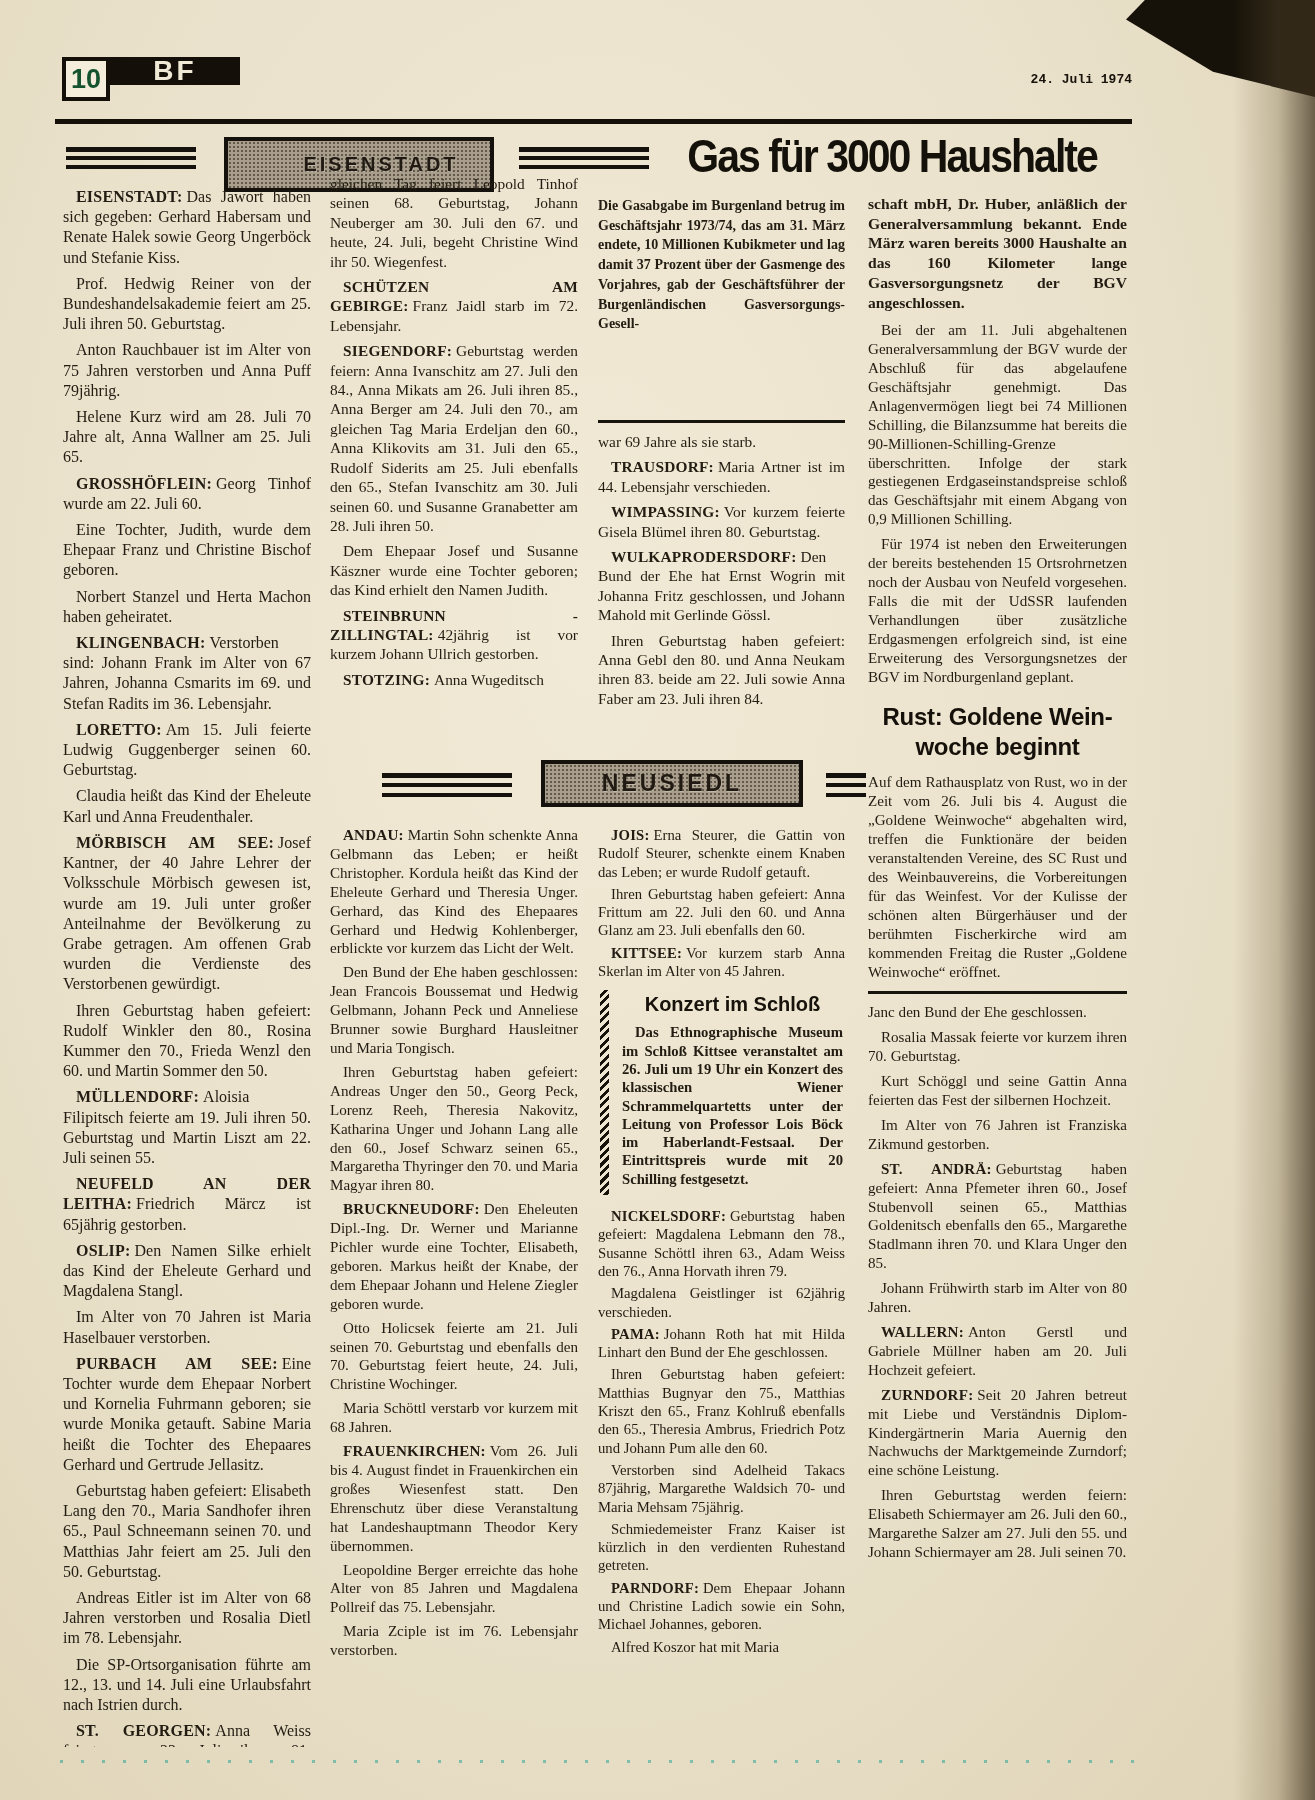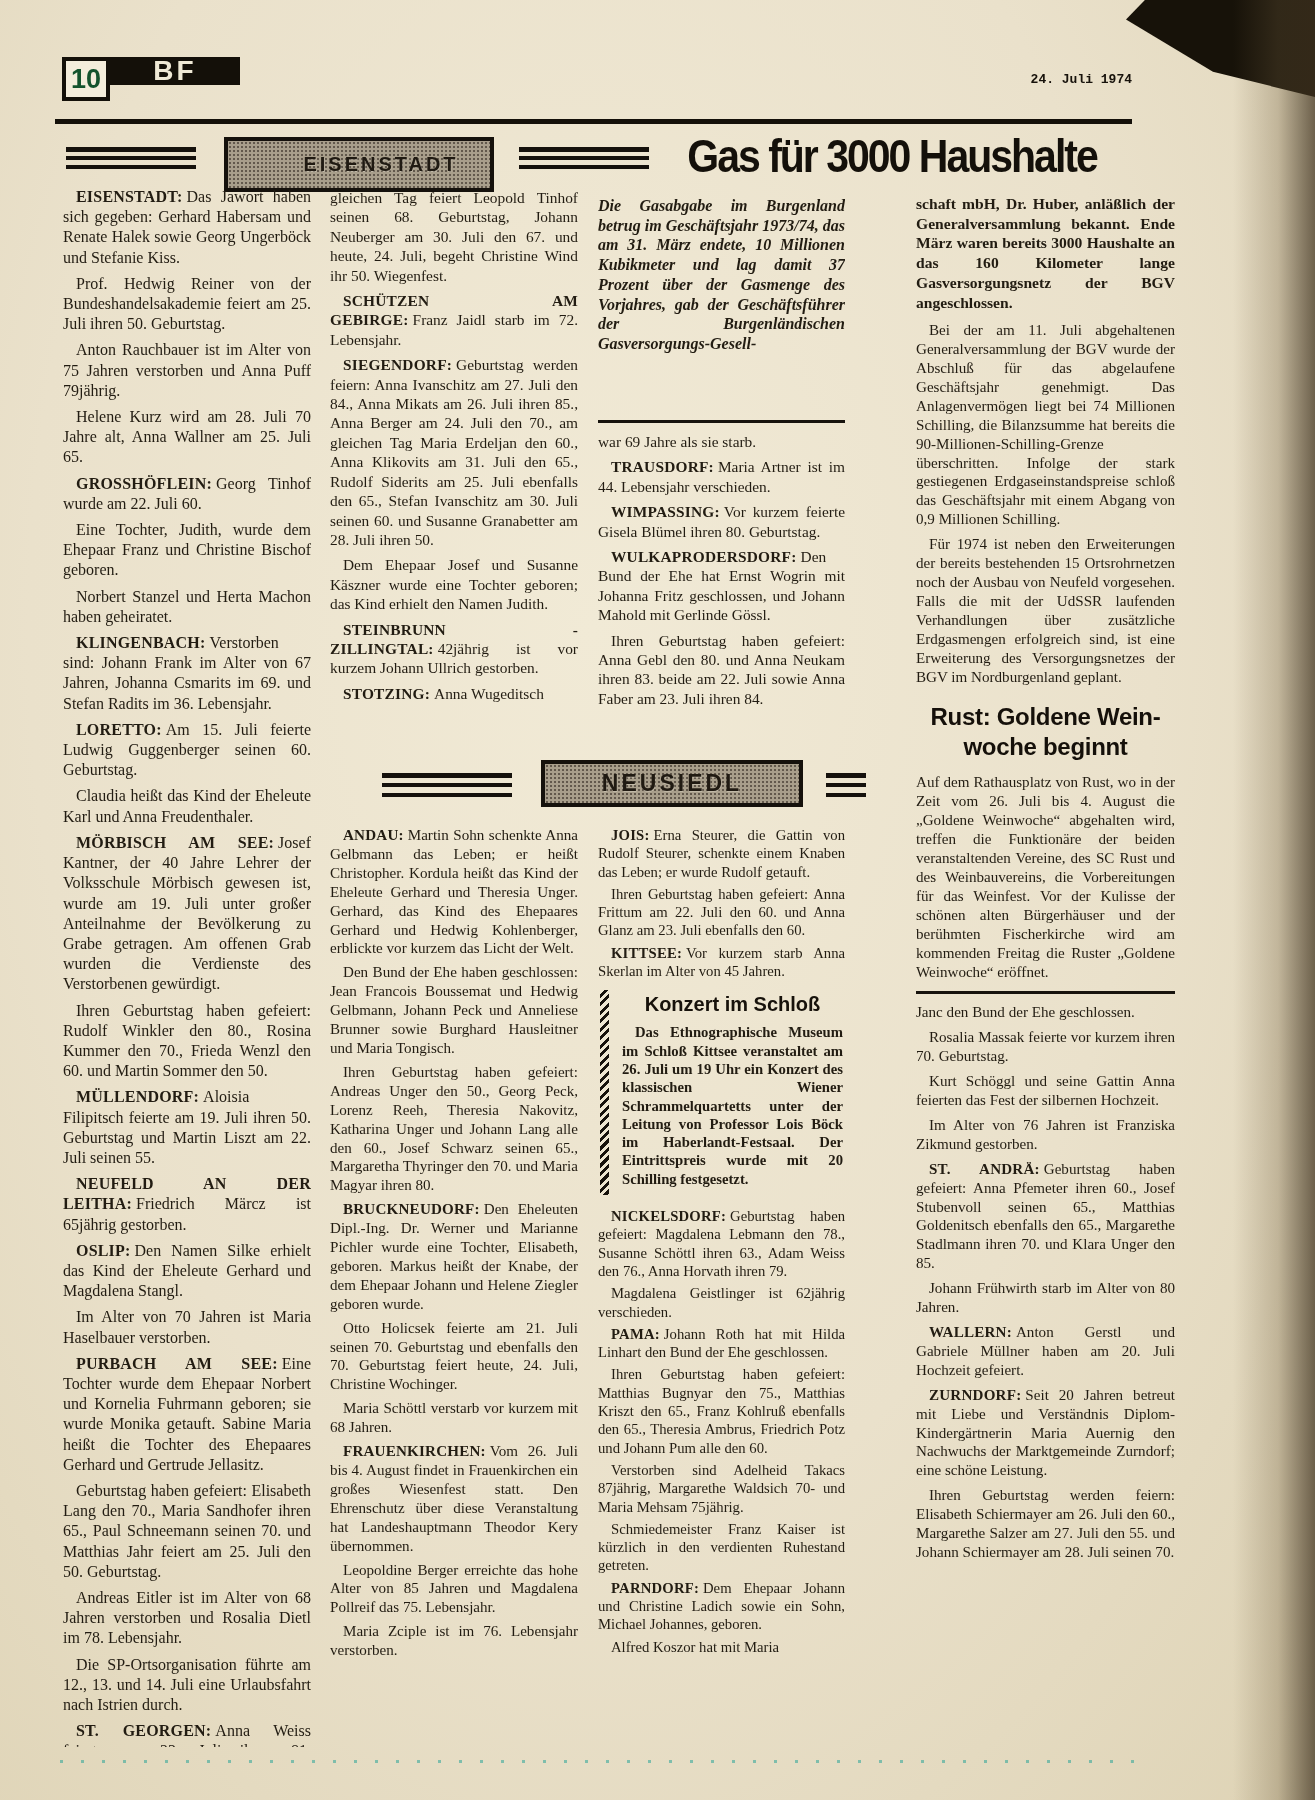--- a/index.html
+++ b/index.html
@@ -39,21 +39,21 @@
   .para{font-size:15.3px;line-height:19.2px;text-align:justify;margin:0 0 6px;text-indent:13px;color:#221c12;}
   .para.noind{text-indent:0;}
   .lead{font-weight:bold;margin-right:4px;letter-spacing:0.2px;}
   #c1 .para{font-size:16px;line-height:20.2px;}
   #c2t .para{font-size:15.4px;line-height:19.4px;}
   #c2b .para{font-size:15.1px;line-height:18.9px;margin-bottom:5px;}
   #c3m .para{font-size:15.4px;line-height:19.4px;}
   #c3b .para{font-size:14.7px;line-height:18.3px;margin-bottom:4px;}
   #c4 .para{font-size:15.1px;line-height:18.9px;}
   .gas-intro{position:absolute;overflow:hidden;}
-  .gas-intro .para{font-size:16px;line-height:19.7px;font-weight:bold;font-style:italic;}
+  .gas-intro .para{font-size:14px;line-height:19.7px;font-weight:bold;}
   #c4 .para.intro{font-size:15.6px;line-height:19.7px;font-weight:bold;margin-bottom:9px;}
   .konzert{position:relative;margin:8px 0 10px;padding:5px 2px 5px 24px;}
   .zigzag{position:absolute;left:2px;top:2px;bottom:2px;width:9px;
     background:repeating-linear-gradient(135deg, transparent 0 3px, #17120c 3px 6px);}
   .kz-title{font-family:"Liberation Sans",sans-serif;font-weight:bold;font-size:20px;color:#17120b;
     text-align:center;margin-bottom:7px;}
   .konzert .para{font-weight:bold;font-size:14.6px;line-height:18.4px;}
   .rust-head{font-family:"Liberation Sans",sans-serif;font-weight:bold;font-size:24px;line-height:30px;
     text-align:center;color:#15100a;letter-spacing:-0.3px;margin:16px 0 11px;}
   .dots{position:absolute;left:60px;top:1760px;width:1075px;height:3px;
@@ -109,21 +109,21 @@
       <p class="para"><b class="lead">NEUFELD AN DER LEITHA:</b><span>Friedrich Märcz ist 65jährig gestorben.</span></p>
       <p class="para"><b class="lead">OSLIP:</b><span>Den Namen Silke erhielt das Kind der Eheleute Gerhard und Magdalena Stangl.</span></p>
       <p class="para"><span>Im Alter von 70 Jahren ist Maria Haselbauer verstorben.</span></p>
       <p class="para"><b class="lead">PURBACH AM SEE:</b><span>Eine Tochter wurde dem Ehepaar Norbert und Kornelia Fuhrmann geboren; sie wurde Monika getauft. Sabine Maria heißt die Tochter des Ehepaares Gerhard und Gertrude Jellasitz.</span></p>
       <p class="para"><span>Geburtstag haben gefeiert: Elisabeth Lang den 70., Maria Sandhofer ihren 65., Paul Schneemann seinen 70. und Matthias Jahr feiert am 25. Juli den 50. Geburtstag.</span></p>
       <p class="para"><span>Andreas Eitler ist im Alter von 68 Jahren verstorben und Rosalia Dietl im 78. Lebensjahr.</span></p>
       <p class="para"><span>Die SP-Ortsorganisation führte am 12., 13. und 14. Juli eine Urlaubsfahrt nach Istrien durch.</span></p>
       <p class="para"><b class="lead">ST. GEORGEN:</b><span>Anna Weiss feierte am 23. Juli ihren 81. Geburtstag, Elisabeth Zechmeister wird am 28. Juli 83 Jahre alt, am</span></p>
     </div>
 
-  <div class="col" id="c2t" style="left:330px;top:188px;width:248px;height:560px;">
+  <div class="col" id="c2t" style="left:330px;top:174px;width:248px;height:560px;">
       <p class="para noind"><span>gleichen Tag feiert Leopold Tinhof seinen 68. Geburtstag, Johann Neuberger am 30. Juli den 67. und heute, 24. Juli, begeht Christine Wind ihr 50. Wiegenfest.</span></p>
       <p class="para"><b class="lead">SCHÜTZEN AM GEBIRGE:</b><span>Franz Jaidl starb im 72. Lebensjahr.</span></p>
       <p class="para"><b class="lead">SIEGENDORF:</b><span>Geburtstag werden feiern: Anna Ivanschitz am 27. Juli den 84., Anna Mikats am 26. Juli ihren 85., Anna Berger am 24. Juli den 70., am gleichen Tag Maria Erdeljan den 60., Anna Klikovits am 31. Juli den 65., Rudolf Siderits am 25. Juli ebenfalls den 65., Stefan Ivanschitz am 30. Juli seinen 60. und Susanne Granabetter am 28. Juli ihren 50.</span></p>
       <p class="para"><span>Dem Ehepaar Josef und Susanne Käszner wurde eine Tochter geboren; das Kind erhielt den Namen Judith.</span></p>
       <p class="para"><b class="lead">STEINBRUNN - ZILLINGTAL:</b><span>42jährig ist vor kurzem Johann Ullrich gestorben.</span></p>
       <p class="para"><b class="lead">STOTZING:</b><span>Anna Wugeditsch</span></p>
     </div>
 
   <div class="gas-intro" style="left:598px;top:196px;width:247px;height:220px;">
     <p class="para noind">Die Gasabgabe im Burgenland betrug im Geschäftsjahr 1973/74, das am 31. März endete, 10 Millionen Kubikmeter und lag damit 37 Prozent über der Gasmenge des Vorjahres, gab der Geschäftsführer der Burgenländischen Gasversorgungs-Gesell-</p>
@@ -179,21 +179,21 @@
         <p class="para"><span>Magdalena Geistlinger ist 62jährig verschieden.</span></p>
         <p class="para"><b class="lead">PAMA:</b><span>Johann Roth hat mit Hilda Linhart den Bund der Ehe geschlossen.</span></p>
         <p class="para"><span>Ihren Geburtstag haben gefeiert: Matthias Bugnyar den 75., Matthias Kriszt den 65., Franz Kohlruß ebenfalls den 65., Theresia Ambrus, Friedrich Potz und Johann Pum alle den 60.</span></p>
         <p class="para"><span>Verstorben sind Adelheid Takacs 87jährig, Margarethe Waldsich 70- und Maria Mehsam 75jährig.</span></p>
         <p class="para"><span>Schmiedemeister Franz Kaiser ist kürzlich in den verdienten Ruhestand getreten.</span></p>
         <p class="para"><b class="lead">PARNDORF:</b><span>Dem Ehepaar Johann und Christine Ladich sowie ein Sohn, Michael Johannes, geboren.</span></p>
         <p class="para"><span>Alfred Koszor hat mit Maria</span></p>
       </div>
   </div>
 
-  <div class="col" id="c4" style="left:868px;top:194px;width:259px;height:1556px;margin-left:48px;">
+  <div class="col" id="c4" style="left:868px;top:194px;width:259px;height:1556px;">
     <p class="para noind intro">schaft mbH, Dr. Huber, anläßlich der Generalversammlung bekannt. Ende März waren bereits 3000 Haushalte an das 160 Kilometer lange Gasversorgungsnetz der BGV angeschlossen.</p>
     <div>
         <p class="para"><span>Bei der am 11. Juli abgehaltenen Generalversammlung der BGV wurde der Abschluß für das abgelaufene Geschäftsjahr genehmigt. Das Anlagenvermögen liegt bei 74 Millionen Schilling, die Bilanzsumme hat bereits die 90-Millionen-Schilling-Grenze überschritten. Infolge der stark gestiegenen Erdgaseinstandspreise schloß das Geschäftsjahr mit einem Abgang von 0,9 Millionen Schilling.</span></p>
         <p class="para"><span>Für 1974 ist neben den Erweiterungen der bereits bestehenden 15 Ortsrohrnetzen noch der Ausbau von Neufeld vorgesehen. Falls die mit der UdSSR laufenden Verhandlungen über zusätzliche Erdgasmengen erfolgreich sind, ist eine Erweiterung des Versorgungsnetzes der BGV im Nordburgenland geplant.</span></p>
       </div>
     <div class="rust-head">
       <div>Rust: Goldene Wein-</div>
       <div>woche beginnt</div>
     </div>
     <p class="para noind">Auf dem Rathausplatz von Rust, wo in der Zeit vom 26. Juli bis 4. August die „Goldene Weinwoche“ abgehalten wird, treffen die Funktionäre der beiden veranstaltenden Vereine, des SC Rust und des Weinbauvereins, die Vorbereitungen für das Weinfest. Vor der Kulisse der schönen alten Bürgerhäuser und der berühmten Fischerkirche wird am kommenden Freitag die Ruster „Goldene Weinwoche“ eröffnet.</p>

